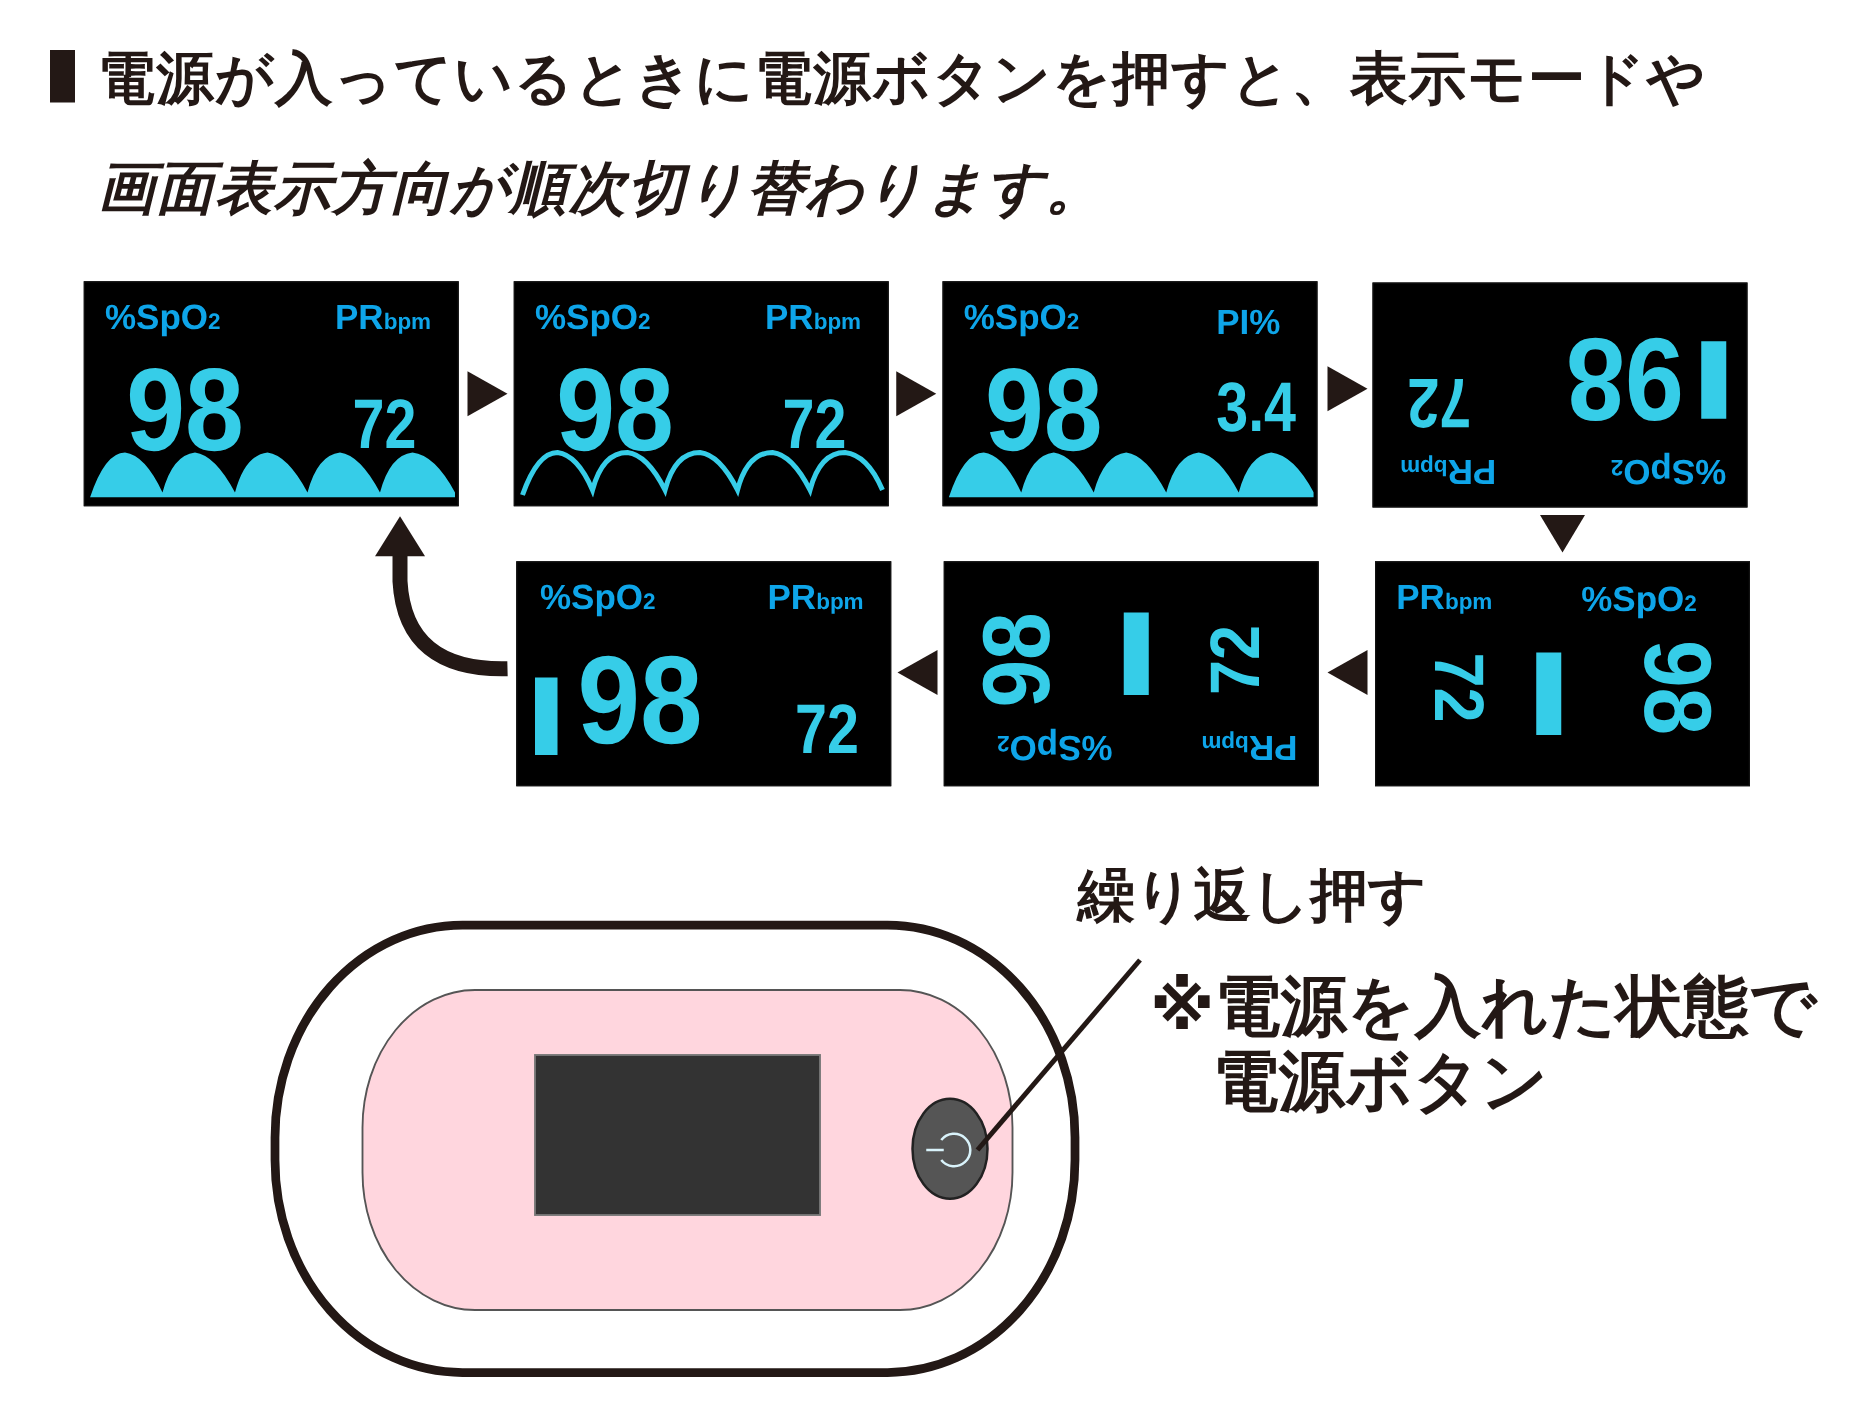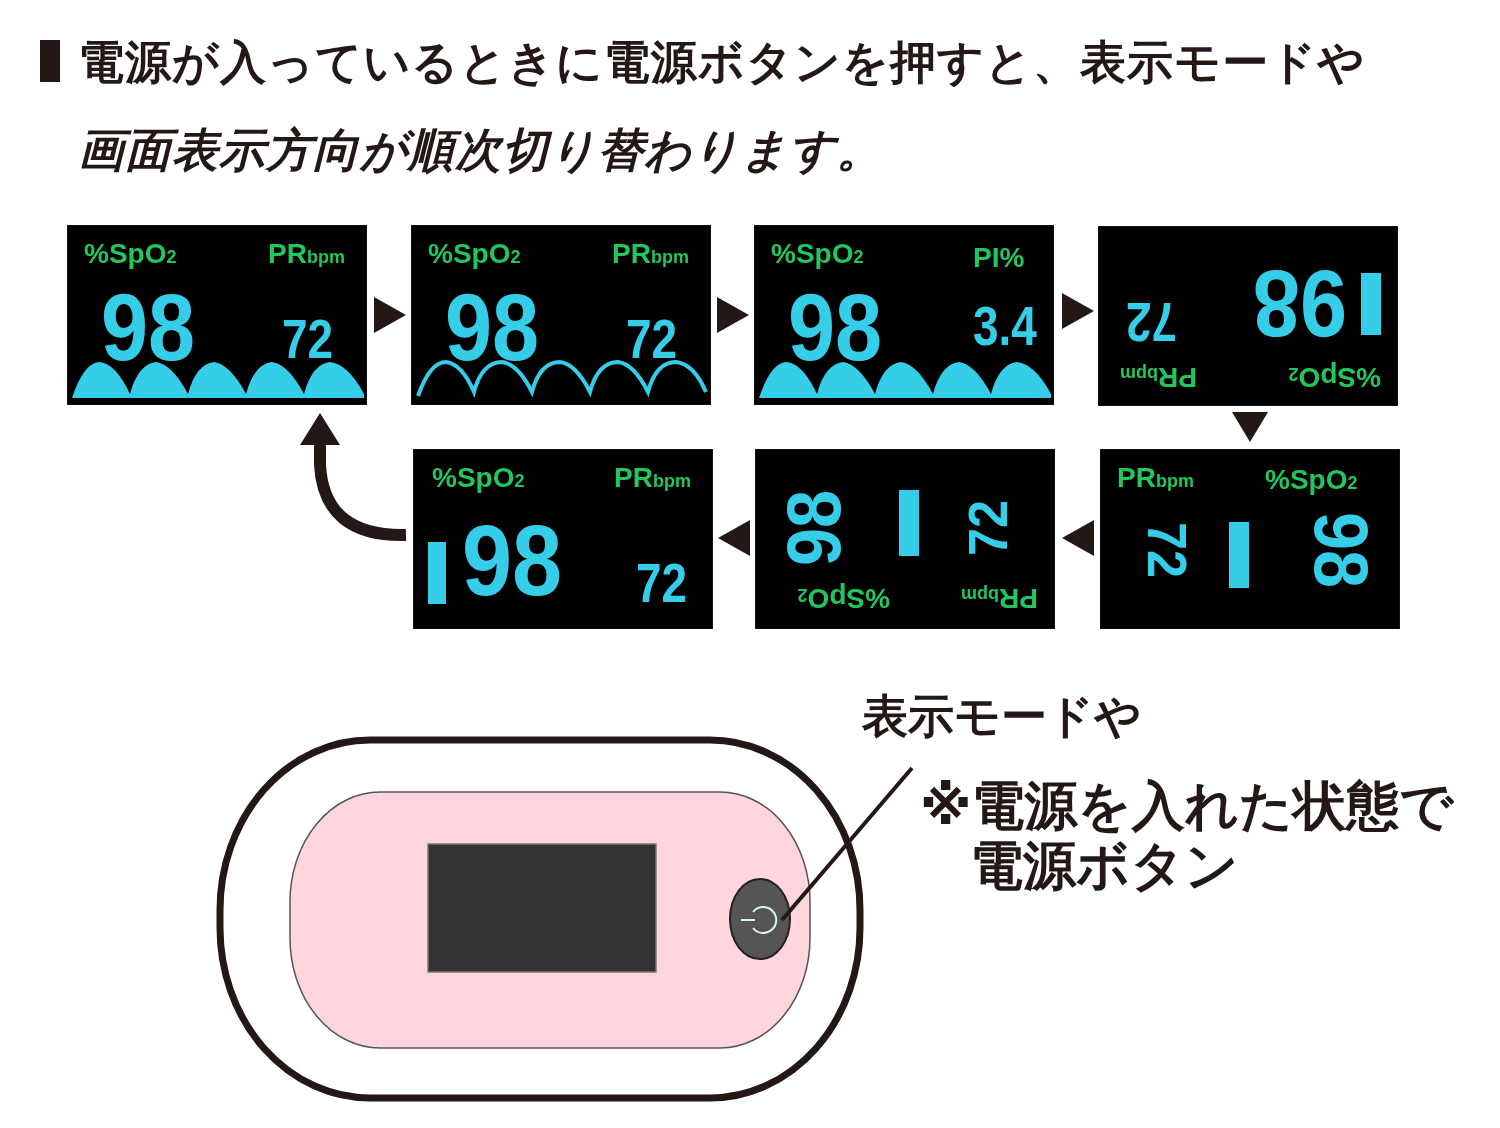--- a/index.html
+++ b/index.html
@@ -3,21 +3,21 @@
 <meta charset="utf-8">
 <style>
   html, body { margin:0; padding:0; background:#ffffff; }
   body { width:1500px; height:1128px; position:relative; overflow:hidden;
          font-family:"DejaVu Sans", "Liberation Sans", sans-serif; color:#231815; }
   .heading { position:absolute; left:40px; top:18px; font-size:46px; font-weight:bold; letter-spacing:1px; line-height:88px; }
   .heading .bullet { display:inline-block; width:20px; height:42px; background:#231815; margin-right:18px; vertical-align:-4px; }
   .heading .line2 { padding-left:38px;font-style:italic; }
   .panel { position:absolute; width:300px; height:180px; background:#000; box-sizing:border-box; border:1px solid #111; overflow:hidden; }
   .panel .inner { position:absolute; left:0; top:0; width:100%; height:100%; }
-  .lbl { position:absolute; color:#22c55e; font-family:"Liberation Sans", sans-serif; font-weight:bold; font-size:28px; white-space:nowrap; }
+  .lbl { position:absolute; color:#0ea5e9; font-family:"Liberation Sans", sans-serif; font-weight:bold; font-size:28px; white-space:nowrap; }
   .lbl sub, .lbl .small { font-size:18px; }
   .big { position:absolute; color:#36cde8; font-family:"Liberation Sans", sans-serif; font-weight:bold; font-size:94px; line-height:1; transform:scaleX(0.9); transform-origin:left top; white-space:nowrap; }
   .mid { position:absolute; color:#36cde8; font-family:"Liberation Sans", sans-serif; font-weight:bold; font-size:56px; line-height:1; transform:scaleX(0.82); transform-origin:left top; white-space:nowrap; }
   .bar { position:absolute; background:#36cde8; }
   .wave { position:absolute; left:4px; bottom:6px; width:292px; height:44px; }
   .rot180 { transform:rotate(180deg); }
   .arrow { position:absolute; width:0; height:0; }
   .ar-right { border-top:18px solid transparent; border-bottom:18px solid transparent; border-left:32px solid #231815; }
   .ar-left { border-top:18px solid transparent; border-bottom:18px solid transparent; border-right:32px solid #231815; }
   .ar-down { border-left:18px solid transparent; border-right:18px solid transparent; border-top:30px solid #231815; }
@@ -122,17 +122,17 @@
   <rect x="218" y="114" width="228" height="128" fill="#333333" stroke="#777" stroke-width="1.5"></rect>
   <ellipse cx="550" cy="189" rx="30" ry="40" fill="#555555" stroke="#222" stroke-width="2"></ellipse>
   <path d="M543 182 A13 13 0 1 1 543 198" fill="none" stroke="#d9f3fb" stroke-width="2"></path>
   <line x1="531" y1="190" x2="545" y2="190" stroke="#d9f3fb" stroke-width="2"></line>
 </svg>
 
 <svg style="position:absolute; left:770px; top:760px;" width="160" height="170" viewBox="0 0 160 170">
   <line x1="142" y1="8" x2="12" y2="160" stroke="#231815" stroke-width="4"></line>
 </svg>
 
-<div class="btn-title">表示モードや</div>
+<div class="btn-title">繰り返し押す</div>
 <div class="note">
   <div>※電源を入れた状態で</div>
   <div class="l2">電源ボタン</div>
 </div>
 
 </body></html>

